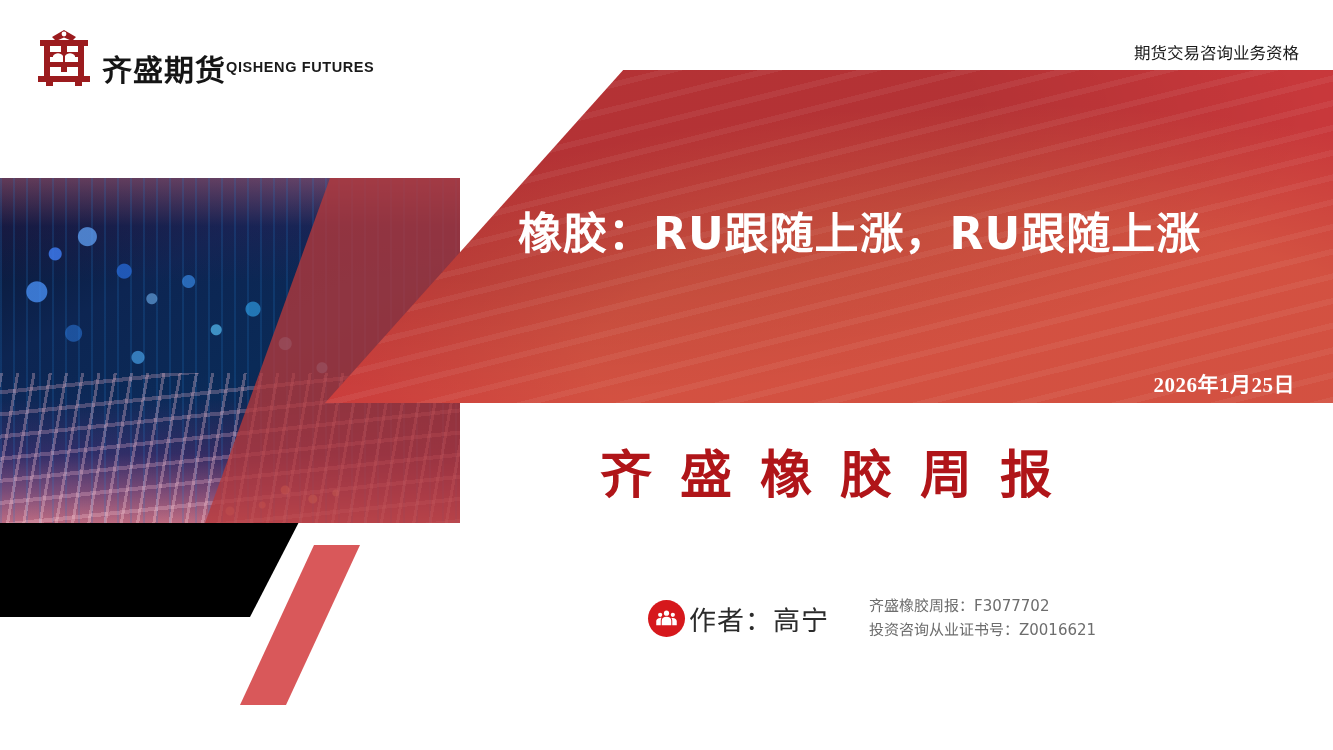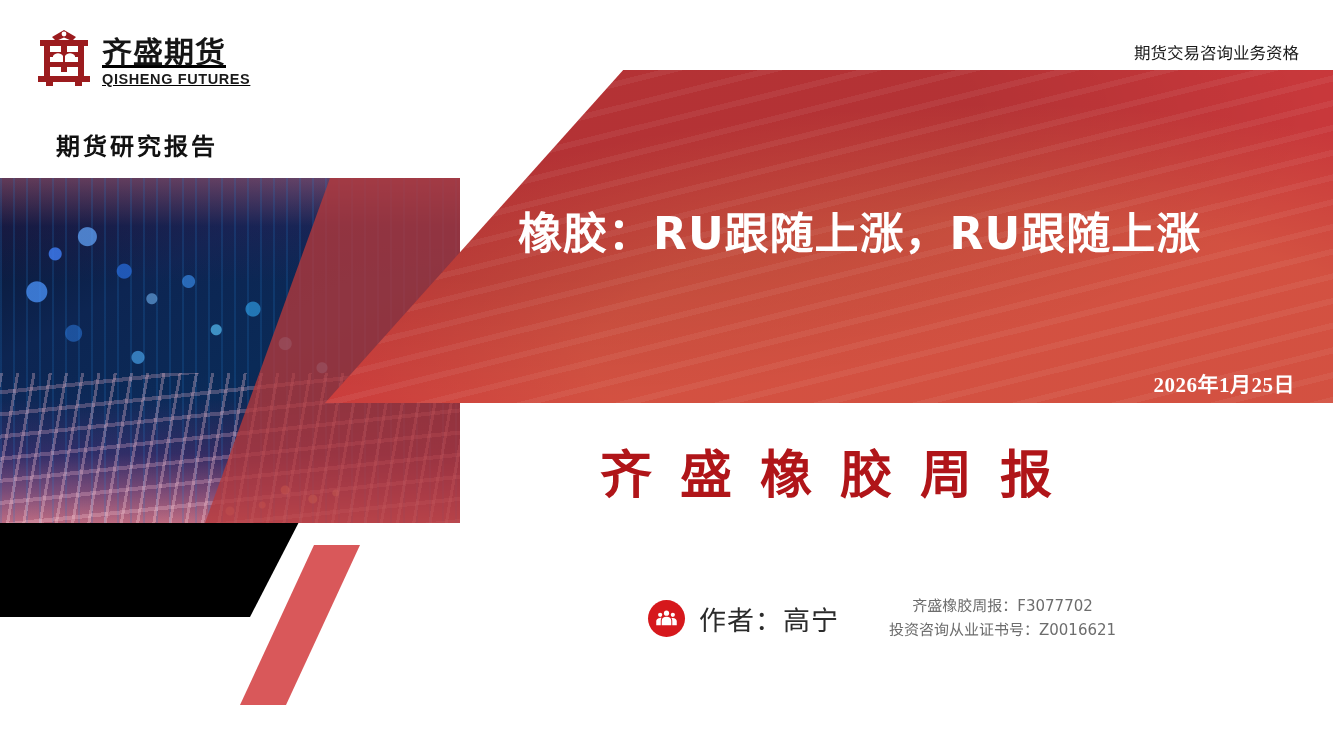--- a/index.html
+++ b/index.html
@@ -18,21 +18,21 @@
   
   .header{
     position:absolute;left:0;top:0;width:1333px;height:70px;
     background:#ffffff;z-index:30;
   }
   .logo-wrap{
     position:absolute;left:36px;top:28px;
     display:flex;align-items:flex-end;gap:10px;
   }
   .logo-mark{width:56px;height:58px;display:block;}
-  .logo-text{display:flex;flex-direction:column;line-height:1;text-decoration:underline;}
+  .logo-text{display:flex;flex-direction:row;line-height:1;}
   .logo-cn{
     font-family:"DejaVu Sans","Liberation Sans",sans-serif;
     font-size:30px;font-weight:700;color:#151515;letter-spacing:1px;
   }
   .logo-en{
     font-family:"Liberation Sans",sans-serif;
     font-size:14.5px;font-weight:700;color:#1a1a1a;
     letter-spacing:0.6px;margin-top:4px;
   }
   .header-right{
@@ -143,21 +143,21 @@
 
   
   .brand-title{
     position:absolute;left:600px;top:442px;z-index:14;
     font-family:"DejaVu Serif","Liberation Serif",serif;
     font-size:52px;font-weight:700;color:#b01519;
     letter-spacing:28px;white-space:nowrap;line-height:1.25;
   }
   .author-row{
     position:absolute;left:648px;top:598px;z-index:14;
-    display:flex;align-items:center;gap:14px;text-align:center;
+    display:flex;align-items:center;gap:4px;
   }
   .author-icon{
     width:37px;height:37px;border-radius:50%;background:#d6181c;
     display:flex;align-items:center;justify-content:center;flex:0 0 auto;
   }
   .author-name{
     font-family:"DejaVu Sans","Liberation Sans",sans-serif;
     font-size:27px;color:#2b2b2b;white-space:nowrap;letter-spacing:1px;
   }
   .creds{
@@ -195,21 +195,20 @@
         <span class="logo-cn">齐盛期货</span>
         <span class="logo-en">QISHENG FUTURES</span>
       </span>
     </div>
 
     <div class="header-right">
       <span>期货交易咨询业务资格</span>
     </div>
   </div>
 
-  <div class="report-kind">期货研究报告</div>
 
   <div class="photo"></div>
   <div class="photo-red-overlay"></div>
   <div class="black-wedge"></div>
   <div class="red-slash"></div>
 
   <div class="red-panel"></div>
   <div class="main-title">橡胶：RU跟随上涨，RU跟随上涨</div>
   <div class="report-date">2026年1月25日</div>
 

